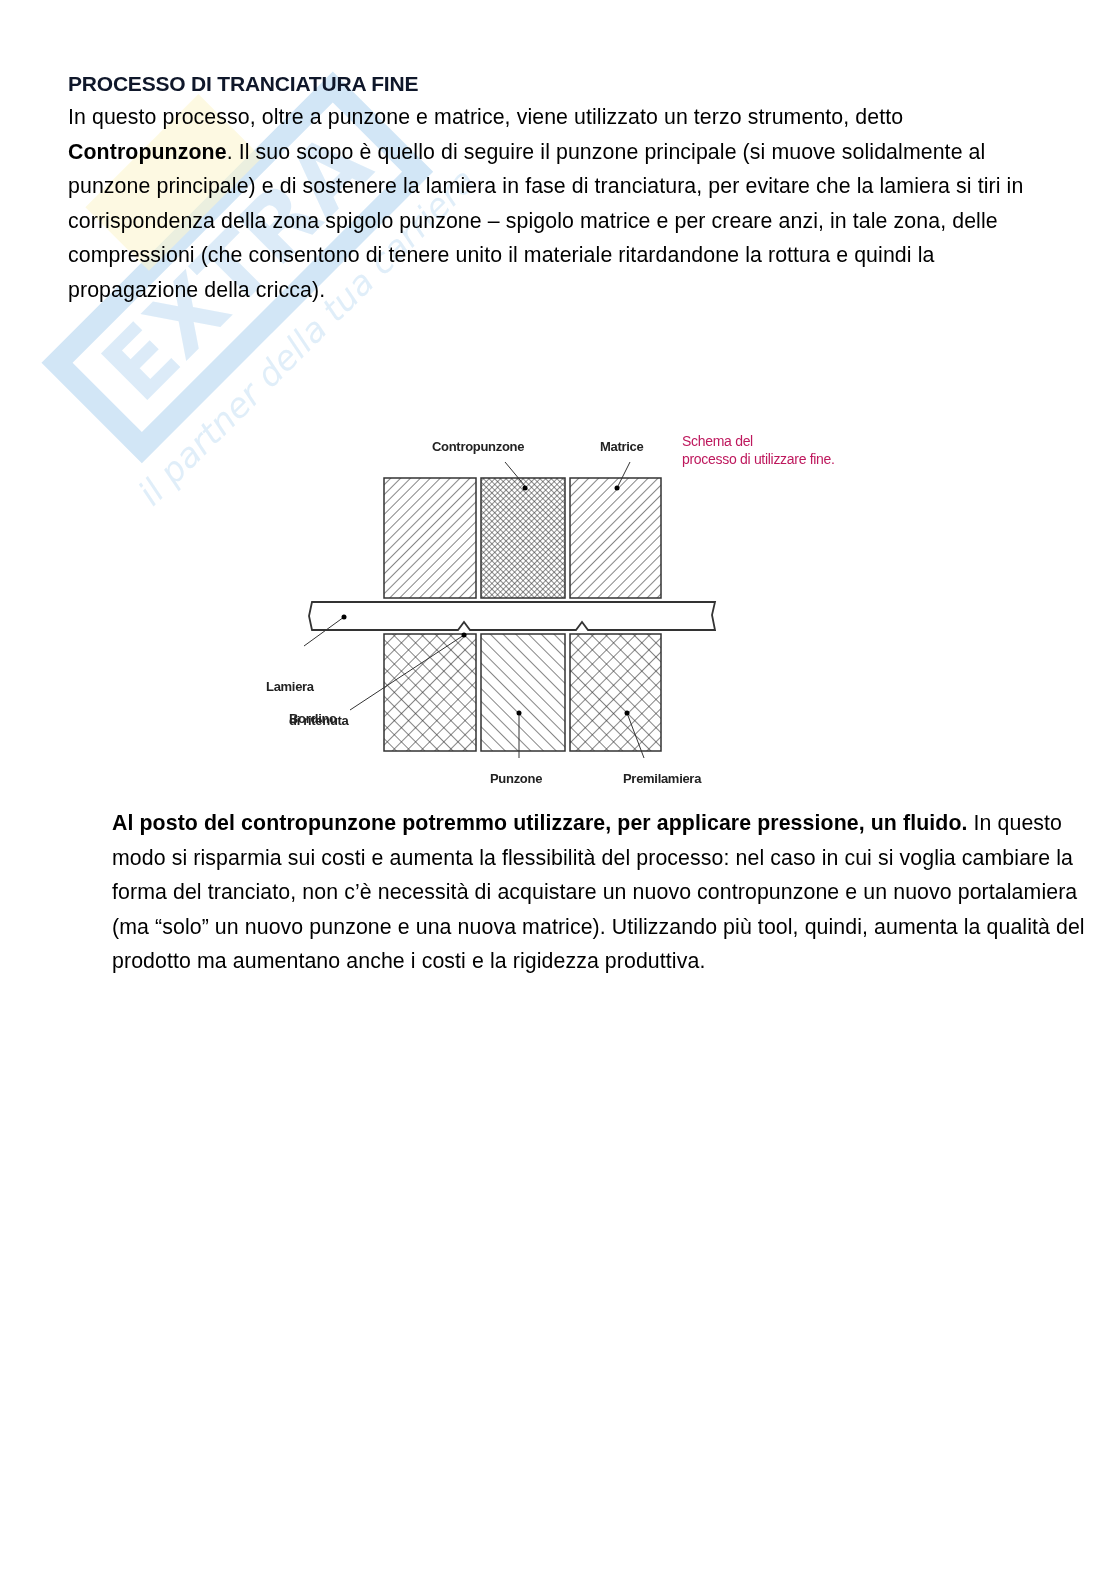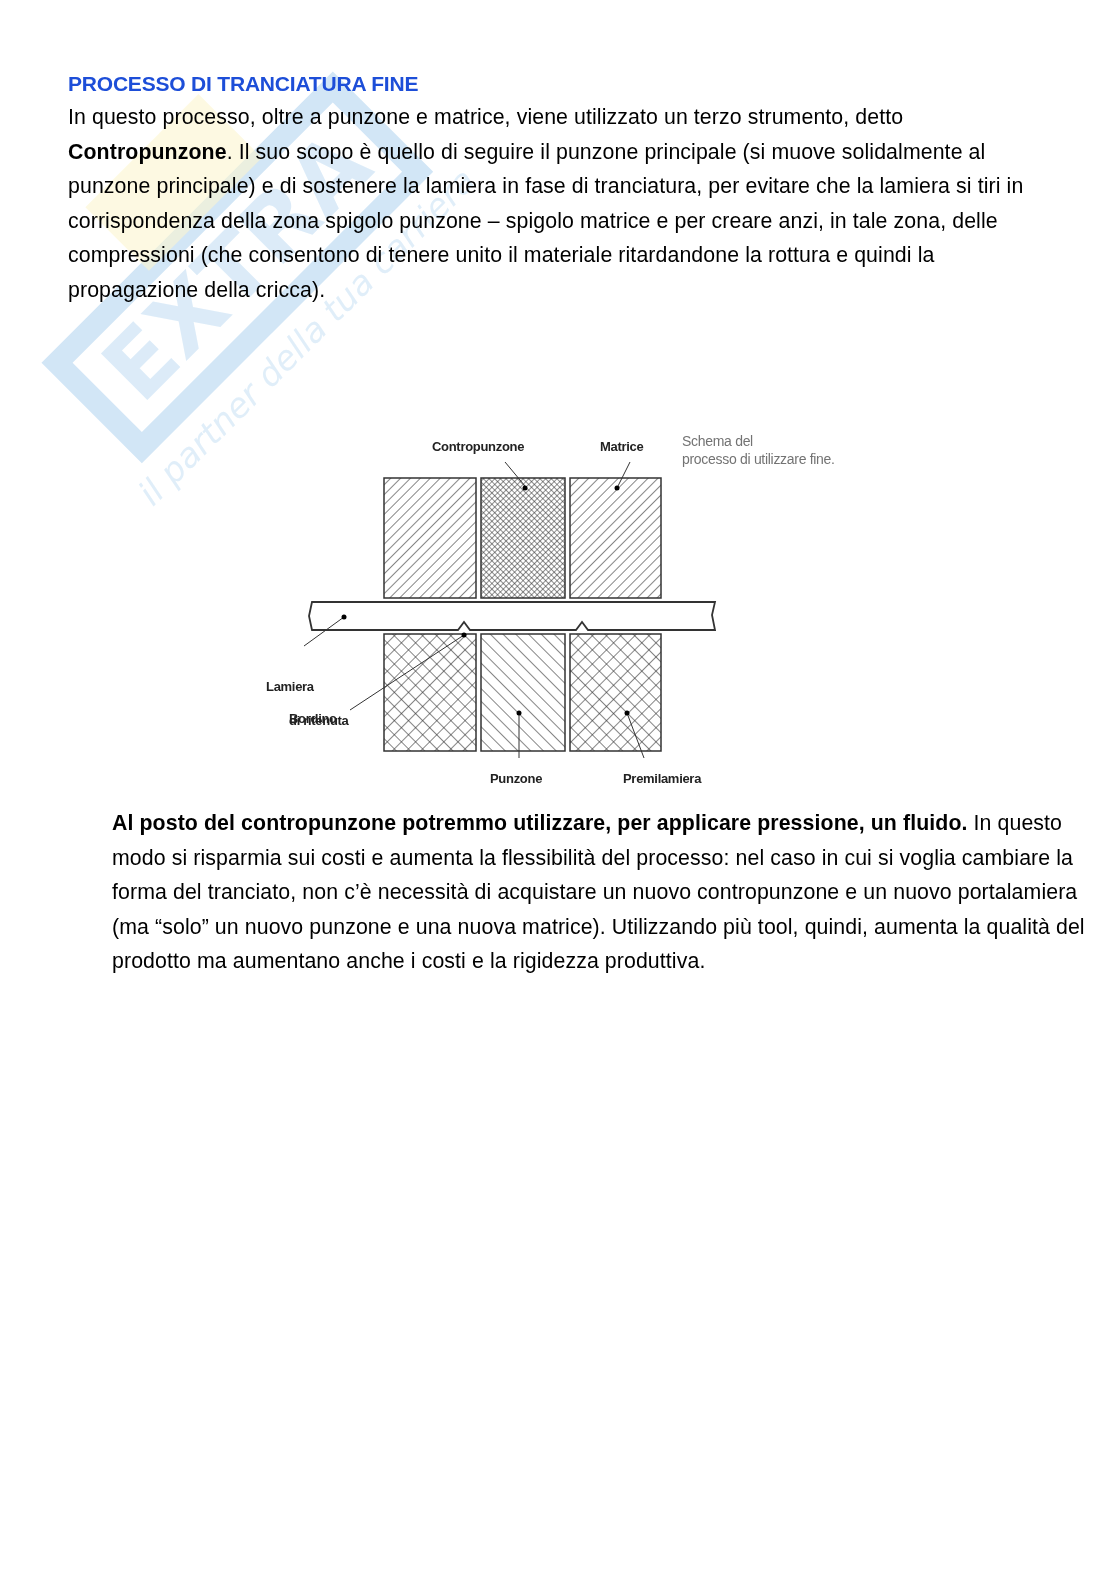--- a/index.html
+++ b/index.html
@@ -1,29 +1,29 @@
 <!DOCTYPE html>
 <html><head>
 <meta charset="utf-8">
 <style>
   html, body { margin:0; padding:0; background:#ffffff; }
   body { width:1116px; height:1579px; position:relative; overflow:hidden;
          font-family:"Liberation Sans", "DejaVu Sans", sans-serif; color:#000; }
   .watermark { position:absolute; left:20px; top:50px; width:470px; height:470px;
                pointer-events:none; opacity:0.35; }
   .page { position:absolute; left:68px; top:70px; width:975px; }
-  .title { color:#1d4ed8; font-weight:bold; font-size:21px; line-height:28px; margin:0; letter-spacing:-0.2px; }
+  .title { color:#0f172a; font-weight:bold; font-size:21px; line-height:28px; margin:0; letter-spacing:-0.2px; }
   p { margin:0; font-size:21.3px; line-height:34.5px; letter-spacing:0.1px; }
   .p1 { margin-top:2px; }
   .p2 { margin-top:14px; }
   .p3 { margin-top:0; }
   b { font-weight:bold; }
   .figure { position:absolute; left:260px; top:430px; width:610px; height:365px; }
   .fig-label { position:absolute; font-size:13px; font-weight:bold; color:#222; letter-spacing:-0.3px; white-space:nowrap; }
-  .fig-caption { position:absolute; font-size:14px; color:#737373; line-height:18px; letter-spacing:-0.3px; }
+  .fig-caption { position:absolute; font-size:14px; color:#be185d; line-height:18px; letter-spacing:-0.3px; }
   .p3wrap { position:absolute; left:68px; top:806px; width:975px;margin-left:44px; }
 </style>
 </head>
 <body>
 
 <svg class="watermark" viewBox="0 0 470 470">
   <g transform="rotate(-45 235 235)">
     <rect x="40" y="150" width="390" height="120" fill="none" stroke="#7fb8e6" stroke-width="22"></rect>
     <rect x="170" y="60" width="160" height="90" fill="#f6e27a" opacity="0.6"></rect>
     <text x="235" y="240" text-anchor="middle" font-family="DejaVu Sans, sans-serif" font-weight="bold" font-size="90" fill="#9cc8ec">EXTRA</text>

